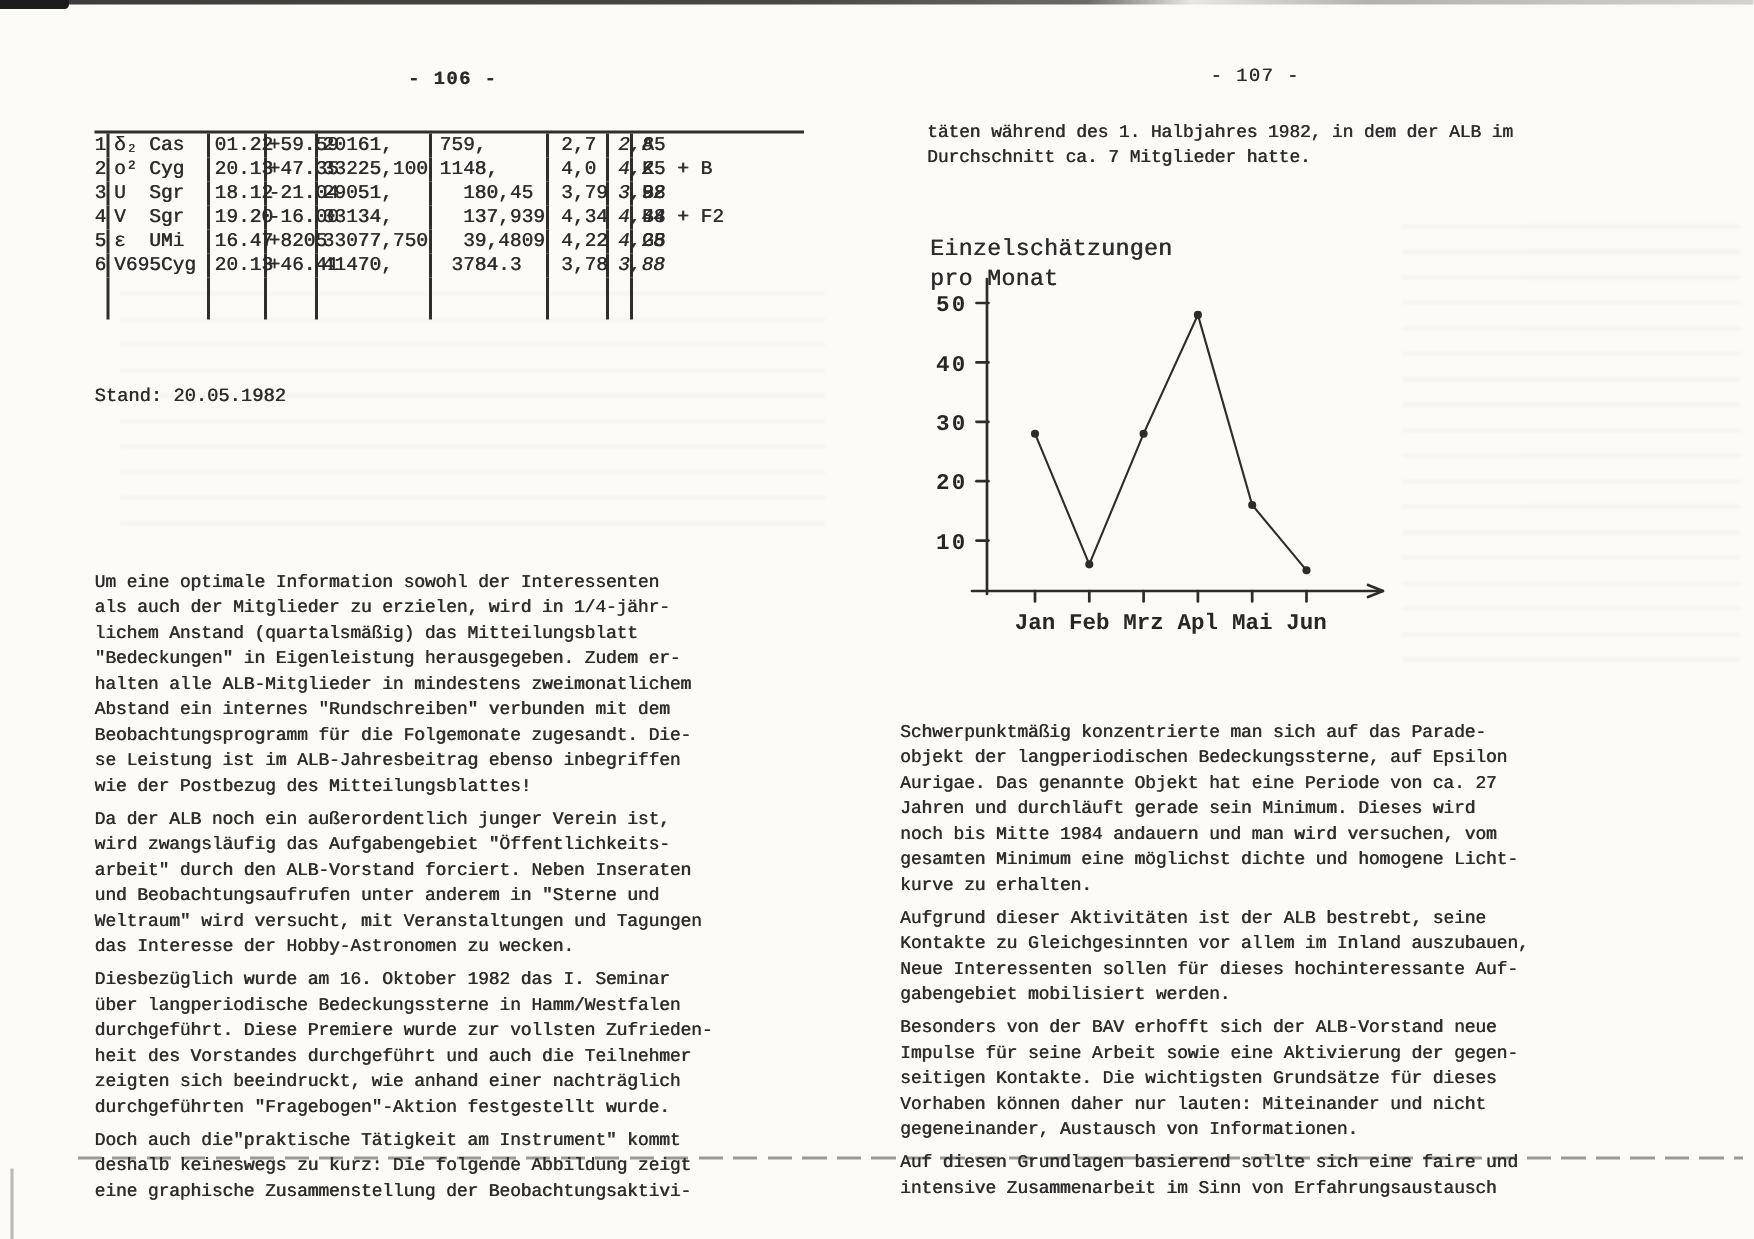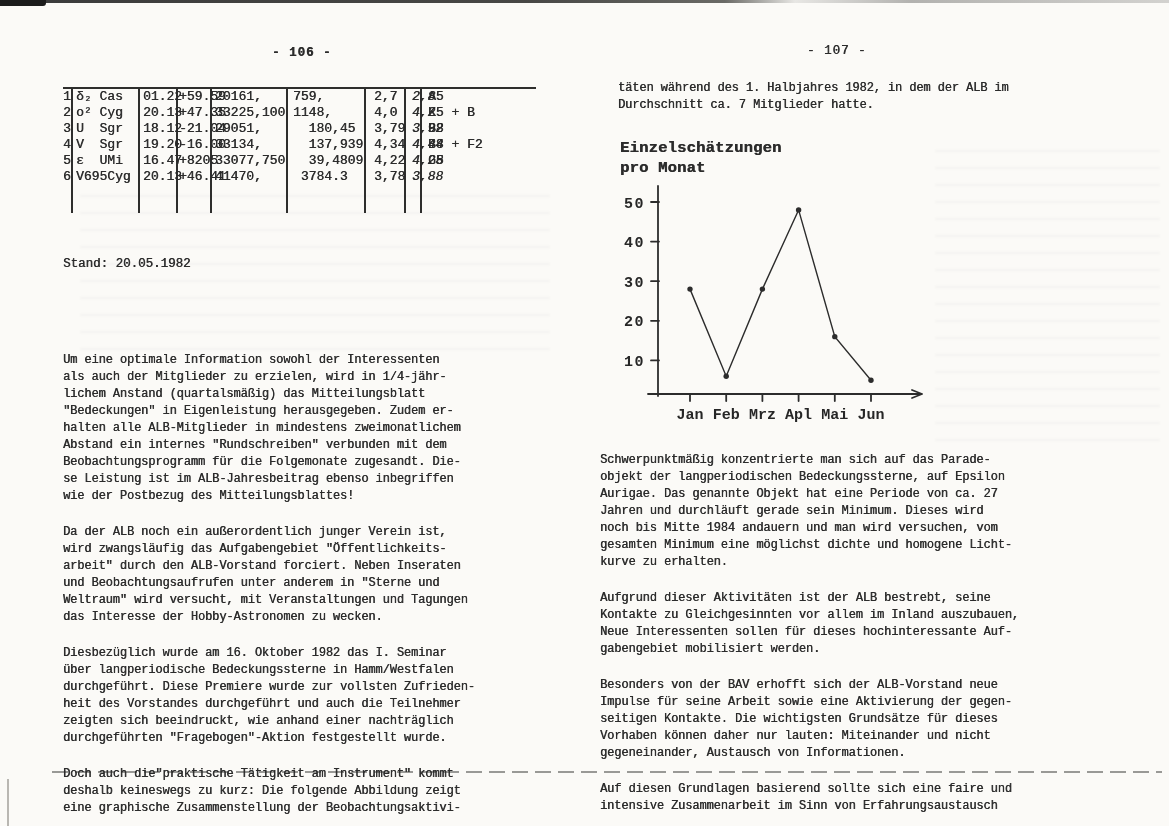--- a/index.html
+++ b/index.html
@@ -20,41 +20,41 @@
   .bottom-edge{left:52px;top:771px;width:1110px;height:2px;opacity:.55;filter:blur(.4px);
     background:repeating-linear-gradient(90deg,#4a4a48 0 16px,rgba(74,74,72,0) 16px 23px);}
   .left-edge-mark{left:7px;top:779px;width:2px;height:47px;background:#b9b7b2;}
   .bleed{opacity:.05;filter:blur(1px);pointer-events:none;
     background:repeating-linear-gradient(180deg,#777 0 2px,transparent 2px 17px);}
 
   
   .small-type{font-size:12.5px;line-height:15px;}
 
   
-  .para-col{display:flex;flex-direction:column;gap:19px;}
+  .para-col{display:flex;flex-direction:column;gap:5px;margin-top:28px;}
   .para{font-size:12px;line-height:17px;letter-spacing:-0.1px;}
 
   
   .ptable{border-top:2px solid #2e2e2d;font-size:13px;}
   .prow{display:flex;}
   .pcell{box-sizing:border-box;height:16px;line-height:16px;border-right:2px solid #2e2e2d;white-space:pre;overflow:visible;}
   .prow.spacer .pcell{height:28px;}
   .c0{width:10px;text-align:right;padding-right:1px;}
   .c1{width:67px;padding-left:3px;}
   .c2{width:38px;padding-left:3px;}
   .c3{width:34px;padding-left:1px;}
   .c4{width:76px;padding-left:3px;}
   .c5{width:78px;padding-left:5px;}
   .c6{width:40px;padding-left:8px;}
   .c7{width:16px;padding-left:6px;font-style:italic;}
   .c8{width:65px;padding-left:6px;border-right:none;}
 
   
   .chart-box{left:598px;top:138px;width:345px;height:300px;}
-  .chart-title{position:absolute;left:22px;top:0;font-size:15.5px;line-height:20px;font-weight:700;white-space:pre;letter-spacing:0.2px;}
+  .chart-title{position:absolute;left:22px;top:18px;font-size:15.5px;line-height:20px;font-weight:400;white-space:pre;letter-spacing:0.2px;}
   svg.chart{position:absolute;left:0;top:0;}
   .ax{stroke:#2c2c2c;stroke-width:1.8;fill:none;stroke-linecap:round;}
   .dline{stroke:#2c2c2c;stroke-width:1.4;fill:none;}
   .dpt{fill:#2c2c2c;}
   svg.chart text{font-family:"Liberation Mono","DejaVu Sans Mono",monospace;font-weight:700;font-size:15px;fill:#262626;}
   svg.chart text.ylab{letter-spacing:1.5px;}
 </style>
 </head>
 <body>
 

